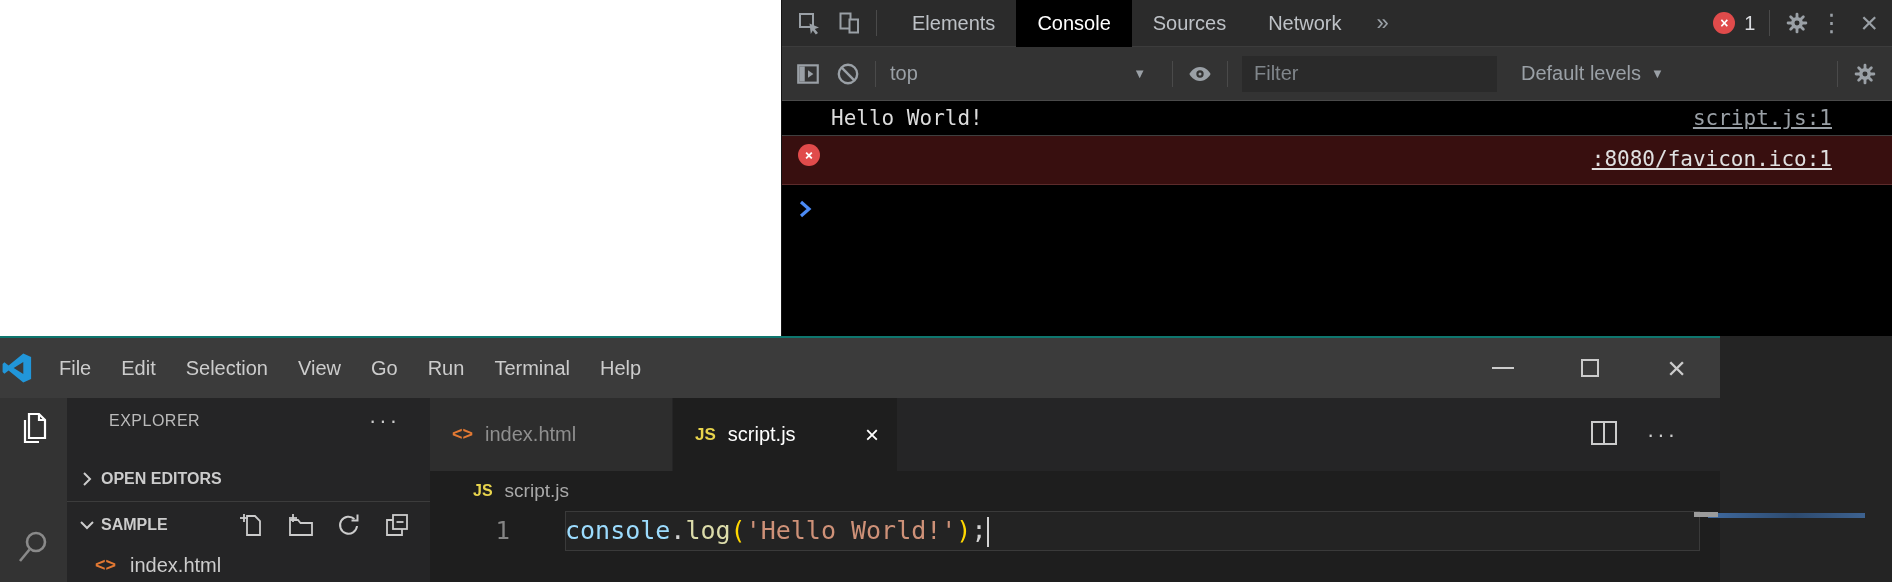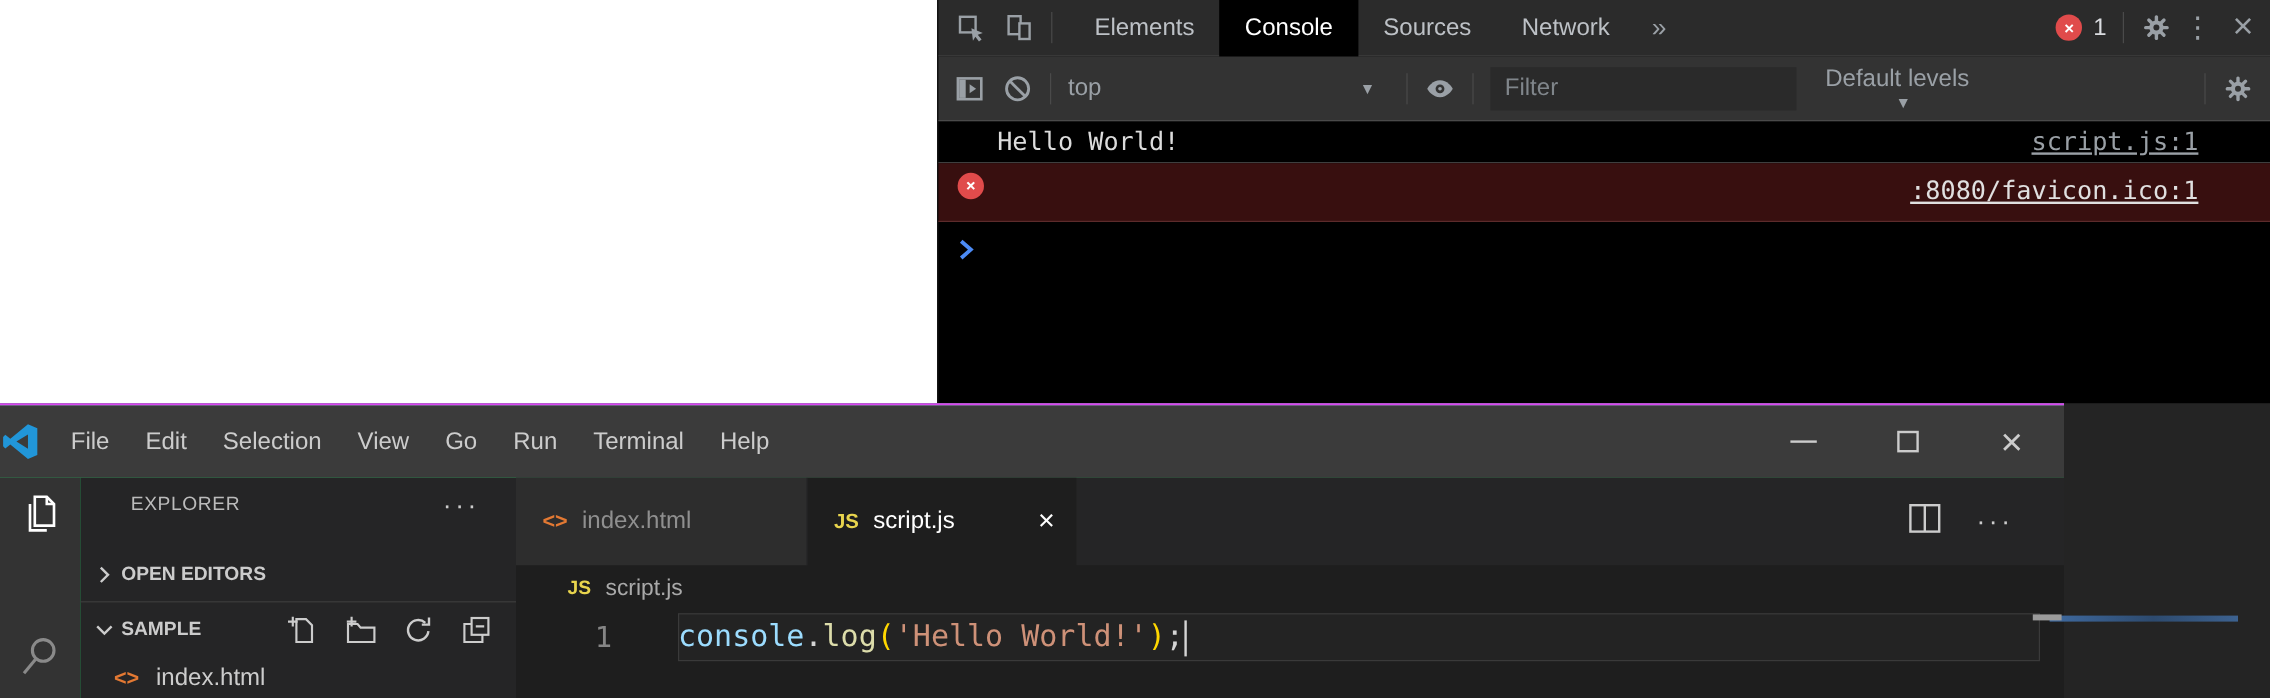--- a/index.html
+++ b/index.html
@@ -26,37 +26,37 @@
   .kebab { font-size:24px; margin:0 9px; }
   .dt-close { font-size:30px; line-height:26px; margin-left:8px; }
 
   
   .dt-toolbar { height:54px; background:#333333; display:flex; align-items:center; padding-left:13px; border-bottom:1px solid #4a4a4a; }
   .ctx-select { display:flex; align-items:center; width:268px; color:#9aa0a6; font-size:20px; }
   .ctx-select .caret { margin-left:auto; font-size:13px; padding-right:12px; }
   .filter-input { width:255px; height:36px; background:#2a2a2a; border:none; outline:none; color:#dcdcdc;
                   font-size:20px; padding:0 12px; }
   .filter-input::placeholder { color:#80868b; }
-  .levels { display:flex; align-items:center; color:#9aa0a6; font-size:20px; margin-left:24px;flex-direction:column; }
+  .levels { display:flex; align-items:center; color:#9aa0a6; font-size:20px; margin-left:24px; }
   .levels .caret { font-size:13px; margin-left:10px; }
   .toolbar-spacer { flex:1; }
 
   
   .dt-row { position:relative; display:flex; align-items:flex-start; padding:0 60px 0 49px; font-size:21px; line-height:30px; }
   .dt-row .src-link { margin-left:auto; text-decoration:underline; white-space:nowrap; }
   .row-log { border-bottom:1px solid #3f3f3f; padding-top:2px; padding-bottom:2px; color:#dcdcdc; }
   .row-log .src-link { color:#9aa0a6; }
   .row-error { background:#380f0f; border-bottom:1px solid #5c2b2b; color:#f28b82; padding-top:8px; padding-bottom:10px; }
   .row-error .src-link { color:#e0e0e0; }
   .row-icon { position:absolute; left:16px; top:8px; width:22px; height:22px; border-radius:50%; background:#e04b4b;
               color:#fff; font-size:14px; font-weight:bold; display:flex; align-items:center; justify-content:center; }
   .row-prompt { padding-top:9px; }
 
   
-  .vscode { position:absolute; left:0; top:336px; width:1720px; height:246px; background:#22c55e; border-top:2px solid #d946ef; }
+  .vscode { position:absolute; left:0; top:336px; width:1720px; height:246px; background:#bef264; border-top:2px solid #0f766e; }
   .titlebar { position:relative; height:60px; background:#3b3b3b; display:flex; align-items:center; }
   .vsc-logo { width:30px; height:34px; margin-left:2px; flex:0 0 auto; }
   .menu { display:flex; margin-left:12px; }
   .menu-item { padding:0 15px; color:#cccccc; font-size:20px; line-height:60px; }
   .win-title { position:absolute; left:900px; width:530px; text-align:center; color:#cccccc; font-size:20px; }
   .win-controls { position:absolute; right:0; top:0; height:60px; display:flex; }
   .win-btn { width:87px; height:60px; display:flex; align-items:center; justify-content:center; color:#cccccc; }
   .min-shape { width:22px; height:2px; background:#cccccc; }
   .max-shape { width:18px; height:18px; border:2px solid #cccccc; }
   .close-glyph { font-size:32px; line-height:30px; }

